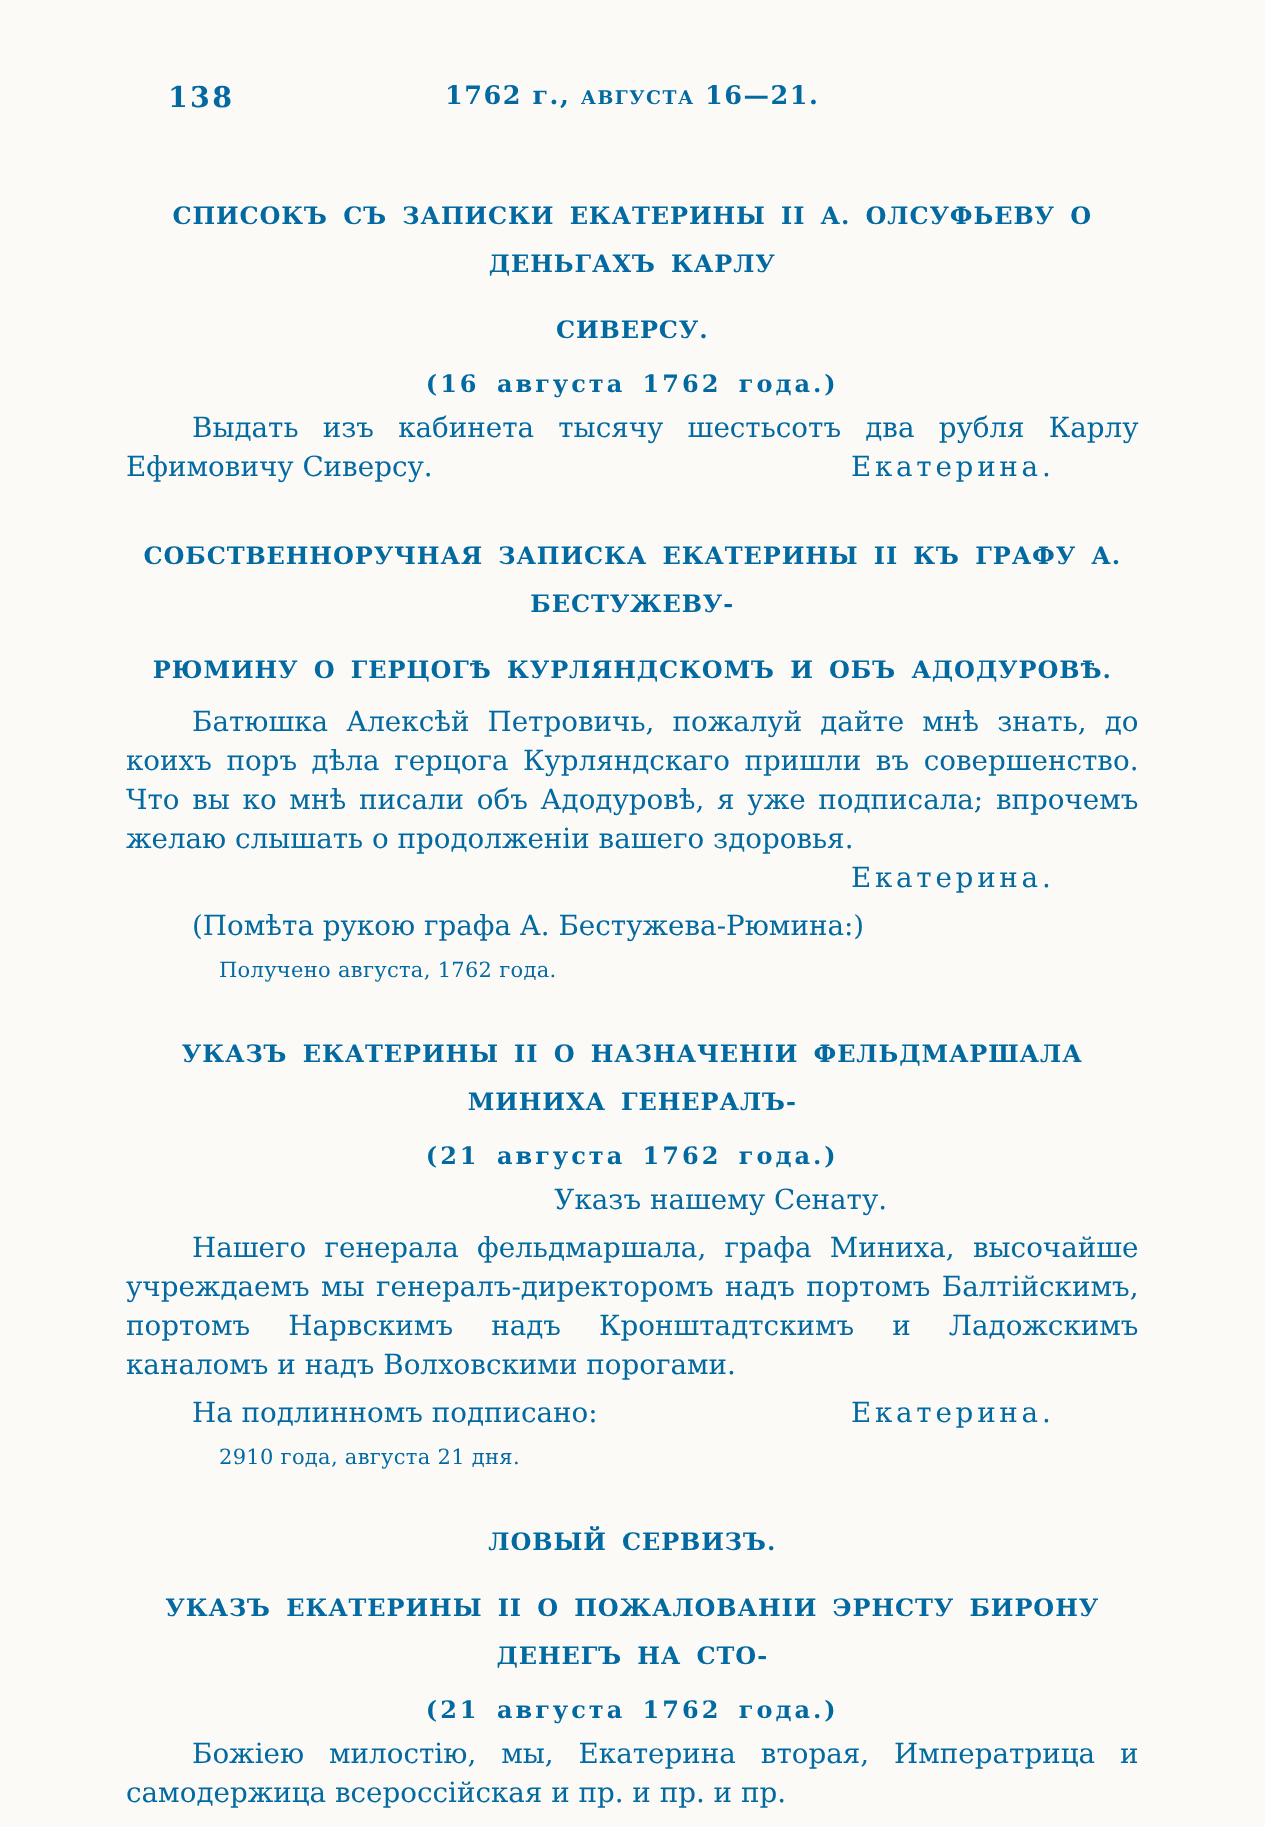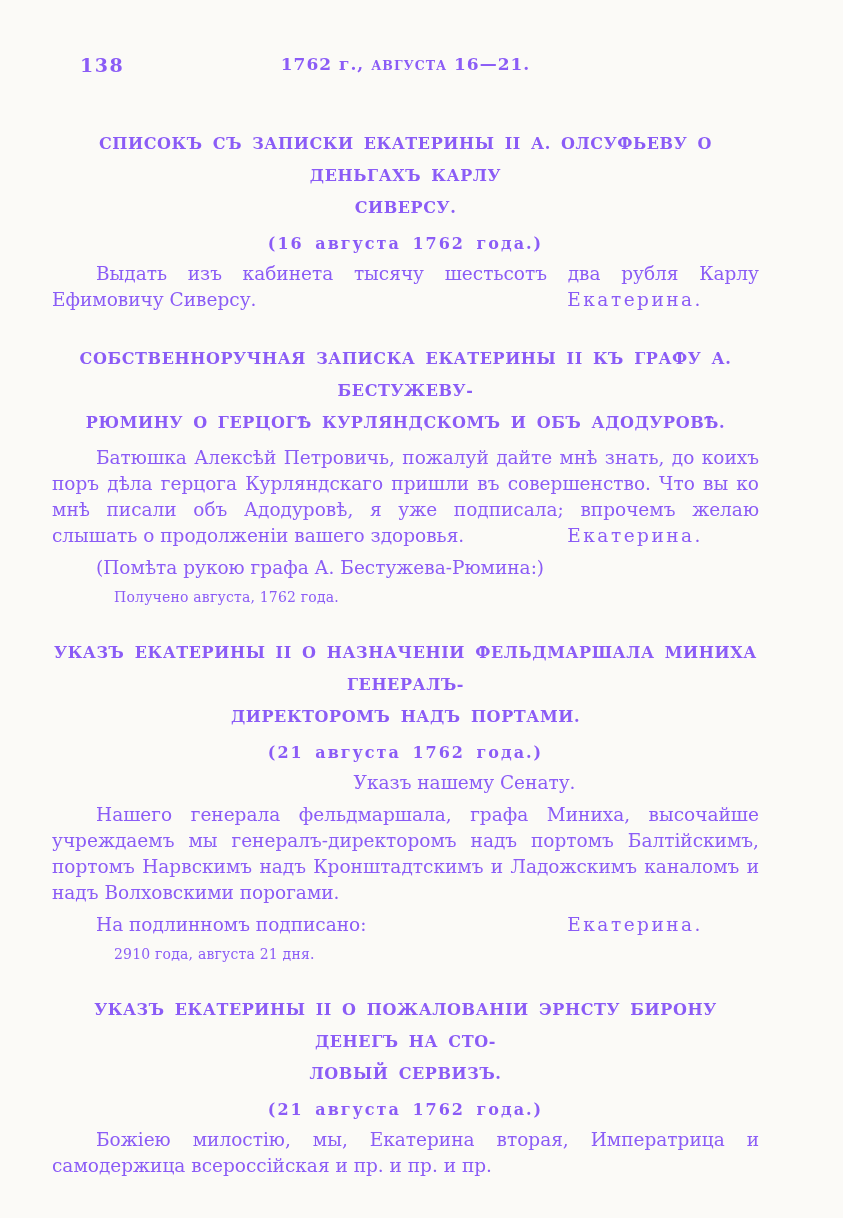--- a/index.html
+++ b/index.html
@@ -6,23 +6,23 @@
     margin: 0;
     padding: 0;
     background: #fbfaf7;
   }
   .page {
     position: relative;
     width: 843px;
     height: 1218px;
     box-sizing: border-box;
     background: #fbfaf7;
-    color: #8b5cf6;
+    color: #0369a1;
     font-family: "DejaVu Serif", "Liberation Serif", serif;
-    padding: 54px 84px 0 52px;
+    padding: 54px 84px 0 84px;
     overflow: hidden;
   }
 
   
   .page-header {
     position: relative;
     text-align: center;
     height: 26px;
     margin-bottom: 48px;
   }
@@ -52,21 +52,21 @@
 
   .section-title {
     margin: 0;
     text-align: center;
     font-size: 16px;
     font-weight: 700;
     line-height: 32px;
     letter-spacing: 0.6px;
     word-spacing: 4px;
   }
-  .title-line { display: block; }
+  .title-line { display: block; margin-top: 12px; }
 
   .section-date {
     margin: 10px 0 8px 0;
     text-align: center;
     font-size: 16px;
     font-weight: 700;
     letter-spacing: 2px;
     word-spacing: 4px;
   }
 
@@ -135,35 +135,34 @@
       <span>Батюшка Алексѣй Петровичь, пожалуй дайте мнѣ знать, до коихъ поръ дѣла герцога Курляндскаго пришли въ совершенство. Что вы ко мнѣ писали объ Адодуровѣ, я уже подписала; впрочемъ желаю слышать о продолженіи вашего здоровья.</span>
       <span class="sig">Екатерина.</span>
     </p>
     <p class="body-text indent">(Помѣта рукою графа А. Бестужева-Рюмина:)</p>
     <p class="annotation">Получено августа, 1762 года.</p>
   </section>
 
   <section class="doc-section">
     <h2 class="section-title">
       <span class="title-line">УКАЗЪ ЕКАТЕРИНЫ II О НАЗНАЧЕНІИ ФЕЛЬДМАРШАЛА МИНИХА ГЕНЕРАЛЪ-</span>
-      <span class="title-line">ДИРЕКТОРОМЪ НАДЪ ПОРТАМИ.</span>
     </h2>
     <p class="section-date">(21 августа 1762 года.)</p>
     <p class="body-text salutation">Указъ нашему Сенату.</p>
     <p class="body-text indent">Нашего генерала фельдмаршала, графа Миниха, высочайше учреждаемъ мы генералъ-директоромъ надъ портомъ Балтійскимъ, портомъ Нарвскимъ надъ Кронштадтскимъ и Ладожскимъ каналомъ и надъ Волховскими порогами.</p>
     <p class="body-text indent clearfix">
       <span>На подлинномъ подписано:</span>
       <span class="sig">Екатерина.</span>
     </p>
     <p class="annotation">2910 года, августа 21 дня.</p>
   </section>
 
   <section class="doc-section">
     <h2 class="section-title">
+      <span class="title-line">ЛОВЫЙ СЕРВИЗЪ.</span>
       <span class="title-line">УКАЗЪ ЕКАТЕРИНЫ II О ПОЖАЛОВАНІИ ЭРНСТУ БИРОНУ ДЕНЕГЪ НА СТО-</span>
-      <span class="title-line">ЛОВЫЙ СЕРВИЗЪ.</span>
     </h2>
     <p class="section-date">(21 августа 1762 года.)</p>
     <p class="body-text indent">Божіею милостію, мы, Екатерина вторая, Императрица и самодержица всероссійская и пр. и пр. и пр.</p>
 
   </section>
 
 </div>
 
 </body></html>

